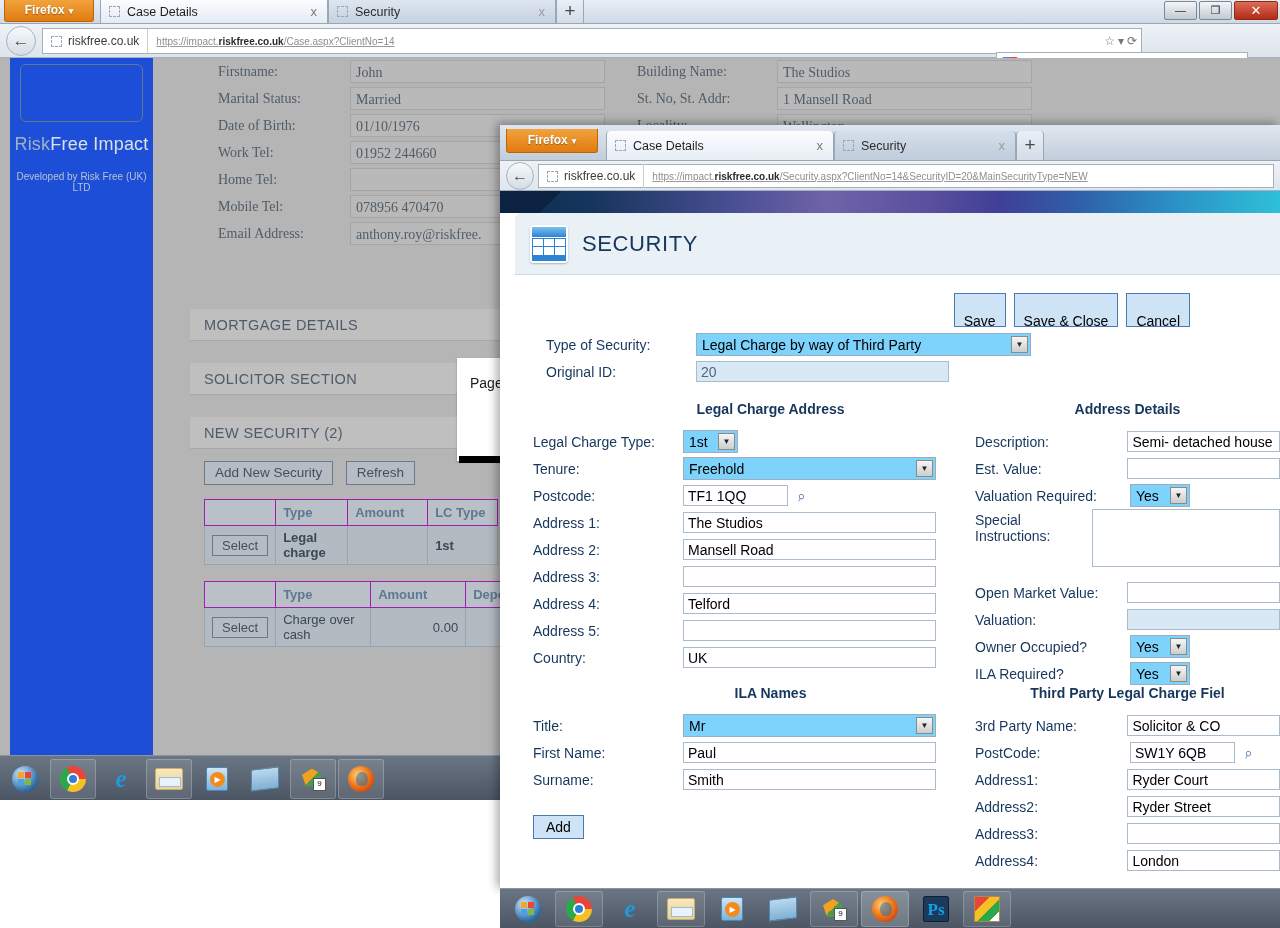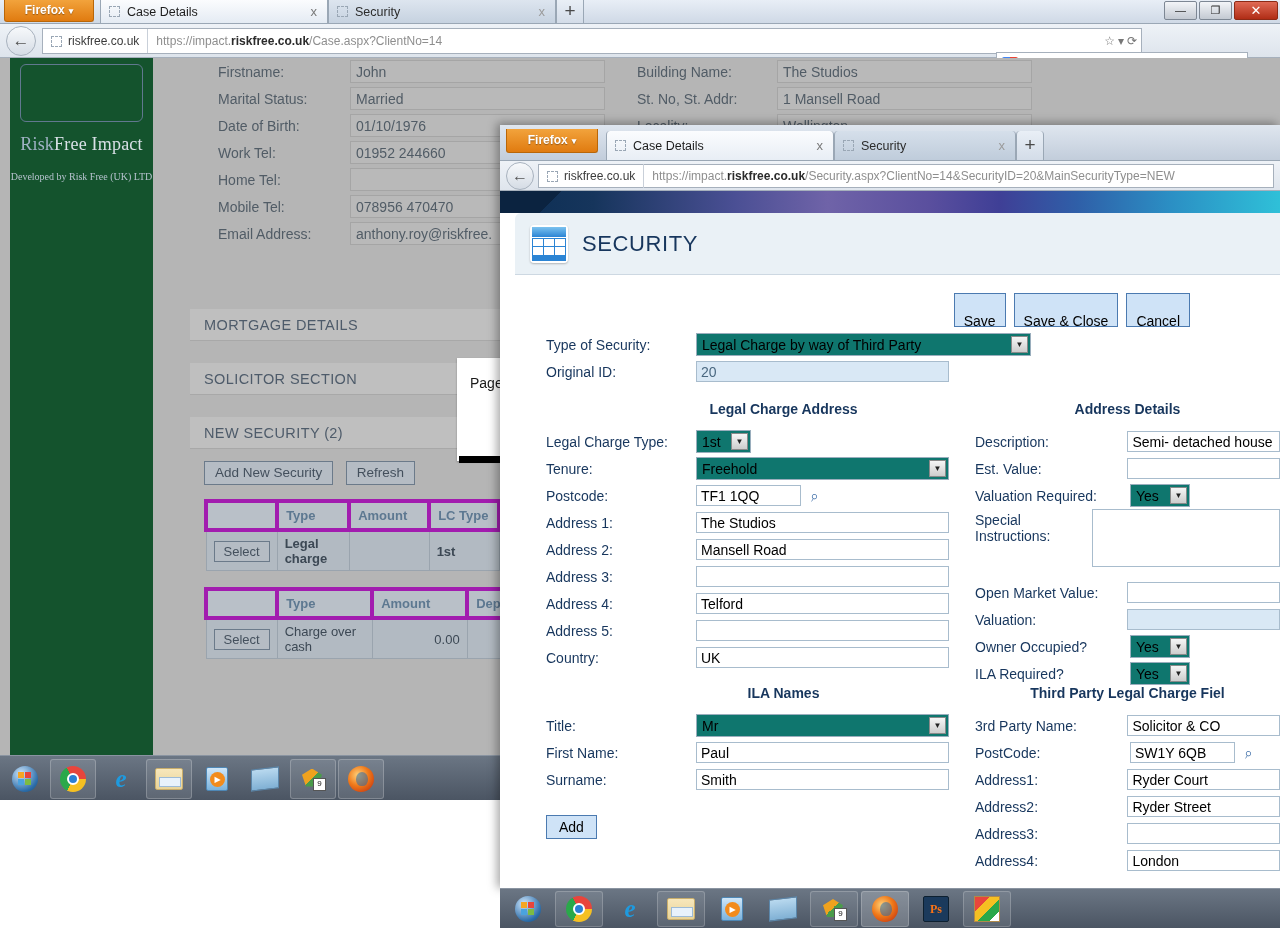--- a/index.html
+++ b/index.html
@@ -42,61 +42,61 @@
   .navbar{ position:absolute; left:0; top:24px; width:1280px; height:34px;
     background:linear-gradient(#eef2f7,#dde4ec); border-bottom:1px solid #a6b0bc; }
   .backbtn{ position:absolute; left:6px; top:2px; width:30px; height:30px; border-radius:50%;
     background:linear-gradient(#f7f9fb,#d5dce5); border:1px solid #a8b2be;
     color:#555; font-size:17px; text-align:center; line-height:28px; }
   .urlbox{ position:absolute; left:42px; top:4px; right:138px; height:26px; background:#fff;
     border:1px solid #a6b0bc; display:flex; align-items:center; }
   .idchip{ display:flex; align-items:center; gap:6px; padding:0 8px; height:24px;
     border-right:1px solid #c9d0d9; font-size:12px; color:#3b3b3b; }
   .idchip .ic{ width:11px; height:11px; border:1px dashed #9aa7b5; }
-  .urltext{ padding-left:8px; font-size:12px; color:#9a9a9a; white-space:nowrap; overflow:hidden; }
+  .urltext{ padding-left:8px; font-size:10px; color:#9a9a9a; white-space:nowrap; overflow:hidden;text-decoration:underline; }
   .urltext b{ color:#2b2b2b; font-weight:bold; }
   .urltext .grey{ color:#8e8e8e; }
   .urlicons{ position:absolute; right:4px; top:5px; display:flex; gap:3px; align-items:center;
      font-size:12px; color:#777;}
 
   .searchbox{ position:absolute; right:32px; top:28px; width:252px; height:26px; background:#fff;
      border:1px solid #a6b0bc; display:flex; align-items:center; }
   .gicon{ width:16px; height:16px; margin-left:5px; border-radius:2px;
      background:conic-gradient(#ea4335 0 25%, #fbbc05 0 50%, #34a853 0 75%, #4285f4 0); }
   .searchtext{ margin-left:7px; font-size:12.5px; color:#6d6d6d; flex:1; }
   .magn{ margin-right:6px; font-size:13px; color:#4a6fa5; }
 
   .homebtn{ position:absolute; right:92px; top:28px; width:28px; height:26px; text-align:center;
      line-height:25px; font-size:14px; color:#35506f; }
   .tbicon{ position:absolute; top:28px; width:34px; height:26px; text-align:center;
      line-height:25px; font-size:13px; color:#35506f; }
 
   
   .bw-page{ position:absolute; left:0; top:58px; width:1280px; height:712px; background:#b5b5b5; }
-  .sidebar{ position:absolute; left:10px; top:0px; width:143px; height:712px; background:#14532d;font-family:Liberation Serif, serif; }
+  .sidebar{ position:absolute; left:10px; top:0px; width:143px; height:712px; background:#1d4ed8; }
   .logo-rect{ margin:6px 10px 0 10px; height:58px; border:1px solid #61788f; border-radius:6px; }
   .logo-t1{ margin-top:12px; text-align:center; font-size:18px; color:#d9e0e7; letter-spacing:.2px;}
   .logo-t1 .risk{ color:#9fb2c4; }
   .logo-t2{ text-align:center; font-size:10px; color:#b7c3cf; margin-top:16px; }
 
   .content{ position:absolute; left:190px; top:0px; width:1060px; }
-  .frow{ display:flex; align-items:center; height:27px; }
+  .frow{ display:flex; align-items:center; height:27px;font-family:Liberation Serif, serif; }
   .flabel{ width:160px; text-align:left; font-size:14px; color:#515c66; padding-left:28px; }
   .fval{ width:255px; height:23px; background:#b9b9b9; border:1px solid #a5a5a5;
      font-size:14px; color:#515c66; padding:2px 5px; line-height:19px; overflow:hidden; white-space:nowrap;}
   .col2{ margin-left:32px; }
   .col2 .flabel{ width:140px; padding-left:0; }
 
   .secbar{ margin-top:12px; height:32px; background:#bfbfbf; border-bottom:1px solid #a8a8a8;
      display:flex; align-items:center; padding-left:14px; font-size:14.5px; color:#4e5b6a; letter-spacing:.4px;}
   .panelbody{ background:#b5b5b5; padding:12px 0 0 14px; }
   .gbtn{ display:inline-block; height:24px; line-height:22px; padding:0 10px; font-size:13.5px;
      color:#44505d; background:#b5bcc4; border:1px solid #6b7a8a; margin-right:8px; }
   .gtable{ border-collapse:collapse; margin-top:14px; font-size:13px; }
-  .gtable th{ background:#b9c0c8; border:4px solid #a21caf; color:#5d7891; font-weight:bold;
+  .gtable th{ background:#b9c0c8; border:1px solid #a21caf; color:#5d7891; font-weight:bold;
      text-align:left; padding:5px 7px; }
   .gtable td{ background:#b2bac2; border:1px solid #9aa4ae; color:#3c4854; padding:4px 7px; }
   .selbtn{ display:inline-block; padding:2px 9px; font-size:13px; background:#b5bcc4;
      border:1px solid #6b7a8a; color:#44505d; }
 
   
   .sliver{ position:absolute; left:457px; top:358px; width:60px; height:103px; background:#fff;
      box-shadow:0 1px 2px rgba(0,0,0,.3); }
   .sliver .ptxt{ position:absolute; left:13px; top:17px; font-size:14px; color:#1a1a1a; }
   .sliver-shadow{ position:absolute; left:459px; top:456px; width:58px; height:7px; background:#000; }
@@ -148,35 +148,35 @@
   .app-icon .grid span{ background:#fff; }
   .app-icon .bot{ position:absolute; left:2px; bottom:2px; right:2px; height:5px; background:#2b84d4; }
   .app-title{ font-size:22px; color:#17365d; letter-spacing:.6px; }
 
   .btnrow{ position:absolute; right:90px; top:80px; display:flex; gap:8px; }
   .btn{ height:24px; line-height:22px; padding:16px 9px; font-size:14px; color:#000;
      background:#cfe3f7; border:1px solid #4b7ab0; }
 
   .formarea{ position:absolute; left:0; top:118px; width:780px; }
   .fcol{ position:absolute; top:0; }
-  .fcol.left{ left:46px; width:420px; }
+  .fcol.left{ left:33px; width:420px; }
   .fcol.right{ left:475px; width:305px; }
   .grp-title{ font-size:14px; font-weight:bold; color:#17365d; text-align:center;
      margin:0 0 11px 0; }
   .grp-title.offL{ padding-left:55px; }
   .fr{ display:flex; align-items:center; height:27px; }
   .fr .lb{ width:150px; font-size:14px; color:#17365d; }
   .fcol.right .fr .lb{ width:155px; }
   .inp{ height:21px; border:1px solid #a8bccd; background:#fff; font-size:14px; color:#000;
      padding:1px 4px; line-height:18px; white-space:nowrap; overflow:hidden; }
   .inp.ro{ background:#d9e8f5; color:#4a6880; }
   .inp.w253{ width:253px; }
   .inp.w105{ width:105px; }
   .inp.wfill{ width:155px; }
-  .sel{ height:23px; border:1px solid #9aaebd; background:#0f766e; font-size:14px; color:#000;
+  .sel{ height:23px; border:1px solid #9aaebd; background:#7dd3fc; font-size:14px; color:#000;
      display:flex; align-items:center; padding-left:5px; position:relative; }
   .sel .arr{ position:absolute; right:2px; top:2px; width:17px; height:17px;
      background:linear-gradient(#f6f6f6,#cdcdcd); border:1px solid #8a8a8a;
      display:flex; align-items:center; justify-content:center; font-size:8px; color:#222; }
   .sel.w335{ width:335px; } .sel.w253{ width:253px; } .sel.w55{ width:55px; }
   .sel.w60{ width:60px; }
   .ta{ width:250px; height:58px; border:1px solid #a8bccd; background:#fff; }
   .mag{ margin-left:9px; font-size:15px; color:#3e6ea8; display:inline-block;
      transform:rotate(-12deg); }
   .addbtn{ margin-top:22px; height:24px; line-height:22px; padding:0 12px; font-size:14px;
@@ -219,21 +219,21 @@
   .ico.xmind:before{ content:""; position:absolute; left:2px; top:2px; width:20px; height:18px;
      background:linear-gradient(135deg,#f0a21e 0 50%, #4a9b4a 50% 100%);
      clip-path:polygon(50% 0,100% 35%,80% 100%,20% 100%,0 35%); }
   .ico.xmind:after{ content:"9"; position:absolute; right:0; bottom:0; width:11px; height:11px;
      background:#fff; border:1px solid #555; font-size:8px; line-height:10px; text-align:center; color:#111;}
   .ico.firefox{ width:26px;height:26px;border-radius:50%;
      background:radial-gradient(circle at 38% 35%,#ffd27a,#f07a1a 45%,#c93c10 85%); }
   .ico.firefox:after{ content:""; position:absolute; left:8px; top:6px; width:12px; height:14px;
      border-radius:50% 50% 45% 45%; background:#2b6ca8; opacity:.55; }
   .ico.ps{ width:26px;height:26px; background:#1b3a5c; border:1px solid #0d2030; border-radius:2px;
-     color:#f97316; font-size:12px; font-weight:bold; line-height:25px; text-align:center;
+     color:#0ea5e9; font-size:17px; font-weight:bold; line-height:25px; text-align:center;
      font-family:"Liberation Serif",serif; }
   .ico.paint{ width:26px;height:26px; background:#fff; border:1px solid #b08a4a;
      background-image:linear-gradient(135deg,#e8453c 0 30%, #f5c022 30% 55%, #2aa84a 55% 80%, #fff 80%); }
 </style>
 </head>
 <body>
 
 <div id="root">
 
   <div class="bw">

